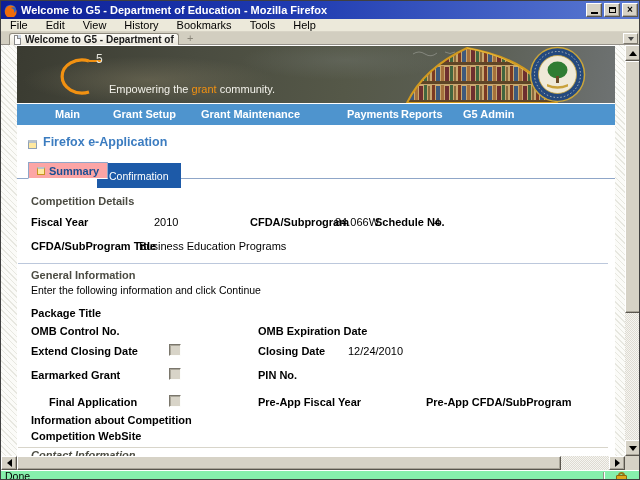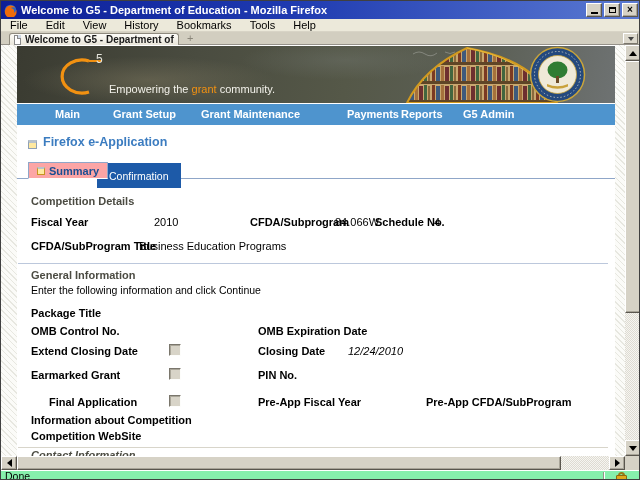--- a/index.html
+++ b/index.html
@@ -236,21 +236,21 @@
       <div class="abs note" style="left:14px;top:239px;">Enter the following information and click Continue</div>
 
       <div class="abs lbl" style="left:14px;top:262px;">Package Title</div>
 
       <div class="abs lbl" style="left:14px;top:280px;">OMB Control No.</div>
       <div class="abs lbl" style="left:241px;top:280px;">OMB Expiration Date</div>
 
       <div class="abs lbl" style="left:14px;top:300px;">Extend Closing Date</div>
       <div class="cb" style="left:152px;top:299px;"></div>
       <div class="abs lbl" style="left:241px;top:300px;">Closing Date</div>
-      <div class="abs val" style="left:331px;top:300px;font-style:italic;">12/24/2010</div>
+      <div class="abs val" style="left:331px;top:300px;">12/24/2010</div>
 
       <div class="abs lbl" style="left:14px;top:324px;">Earmarked Grant</div>
       <div class="cb" style="left:152px;top:323px;"></div>
       <div class="abs lbl" style="left:241px;top:324px;">PIN No.</div>
 
       <div class="abs lbl" style="left:32px;top:351px;">Final Application</div>
       <div class="cb" style="left:152px;top:350px;"></div>
       <div class="abs lbl" style="left:241px;top:351px;">Pre-App Fiscal Year</div>
       <div class="abs lbl" style="left:14px;top:369px;">Information about Competition</div>
 

